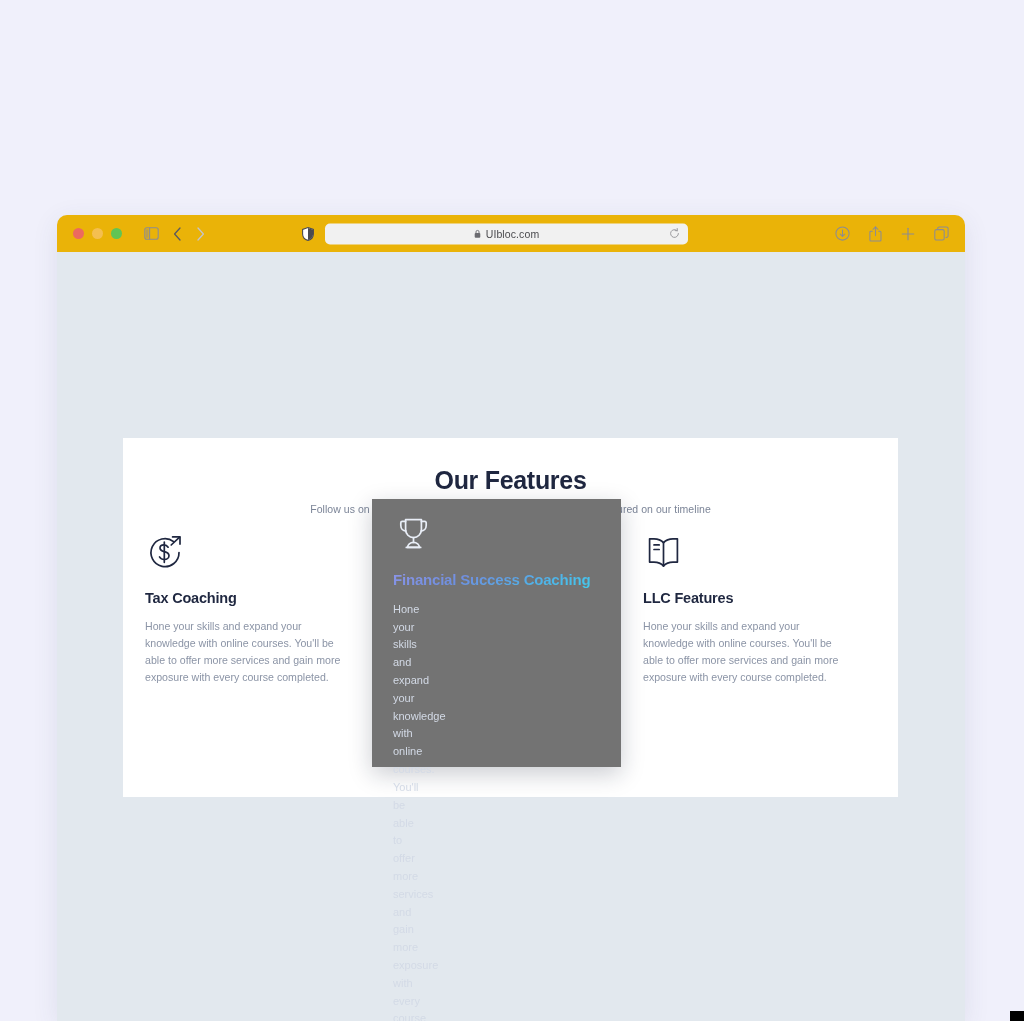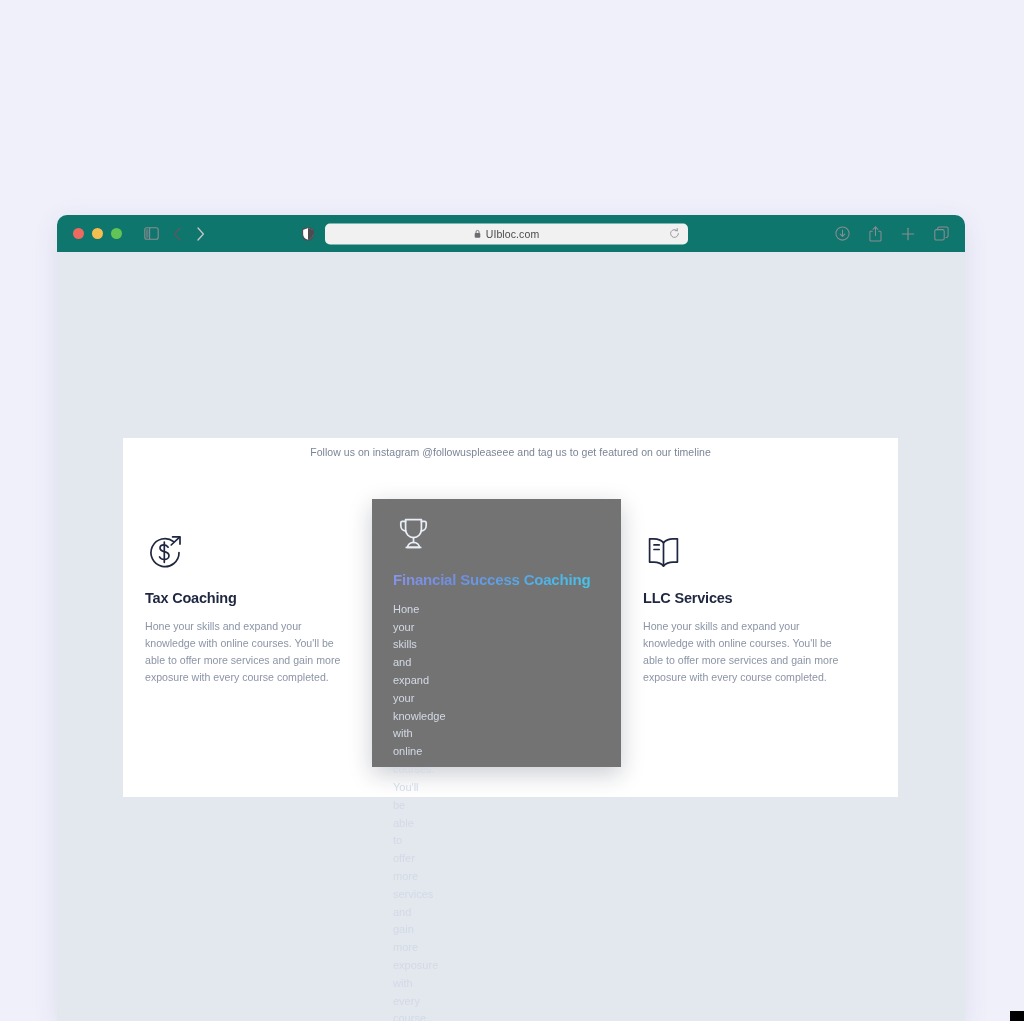--- a/index.html
+++ b/index.html
@@ -24,21 +24,21 @@
     height: 806px;
     border-radius: 10px 10px 0 0;
     background: #e3e9ef;
     overflow: hidden;
     box-shadow: 0 6px 26px rgba(60, 70, 110, 0.10);
   }
 
   
   .chrome-bar {
     height: 37px;
-    background: #0f766e;
+    background: #eab308;
     display: flex;
     align-items: center;
     padding: 0 16px;
     box-sizing: border-box;
     position: relative;
   }
   .traffic-lights {
     display: flex;
     gap: 8px;
     align-items: center;
@@ -304,20 +304,21 @@
           <path d="M3.7 3.4 V2.6 A1.6 1.6 0 0 1 5.3 1 H12.5 A1.6 1.6 0 0 1 14.1 2.6 V9.8 A1.6 1.6 0 0 1 12.5 11.4 H11.6"></path>
         </svg>
       </span>
     </div>
   </div>
 
   <div class="viewport">
 
     <div class="content-card">
 
+      <h1 class="features-title">Our Features</h1>
       <p class="features-subtitle">Follow us on instagram @followuspleaseee and tag us to get featured on our timeline</p>
 
       <div class="cards-row">
 
         <div class="feature-card plain first">
           <div class="card-icon">
             <svg width="41" height="41" viewBox="0 0 41 41" fill="none" stroke="#1f2740" stroke-width="1.7" stroke-linecap="round" stroke-linejoin="round">
               <path d="M28.6 9.6 A14 14 0 1 0 34 20.5"></path>
               <line x1="26.2" y1="13" x2="34.6" y2="5.2"></line>
               <polyline points="27.6,4.9 35,4.9 35,12.1"></polyline>
@@ -347,21 +348,21 @@
         <div class="feature-card plain third">
           <div class="card-icon">
             <svg width="41" height="41" viewBox="0 0 41 41" fill="none" stroke="#1f2740" stroke-width="1.7" stroke-linecap="round" stroke-linejoin="round">
               <path d="M20.5 10.6 C18.2 8.1 14.9 6.8 11 6.8 H6.6 V30.1 H11 C14.9 30.1 18.2 31.4 20.5 33.9"></path>
               <path d="M20.5 10.6 C22.8 8.1 26.1 6.8 30 6.8 H34.4 V30.1 H30 C26.1 30.1 22.8 31.4 20.5 33.9"></path>
               <line x1="20.5" y1="10.6" x2="20.5" y2="33.9"></line>
               <line x1="11" y1="12.9" x2="16.2" y2="12.9"></line>
               <line x1="11" y1="17.5" x2="16.2" y2="17.5"></line>
             </svg>
           </div>
-          <h2 class="card-title">LLC Services</h2>
+          <h2 class="card-title">LLC Features</h2>
           <p class="card-body">Hone your skills and expand your knowledge with online courses. You'll be able to offer more services and gain more exposure with every course completed.</p>
         </div>
 
       </div>
     </div>
   </div>
 </div>
 
 <div class="corner-artifact"></div>
 

